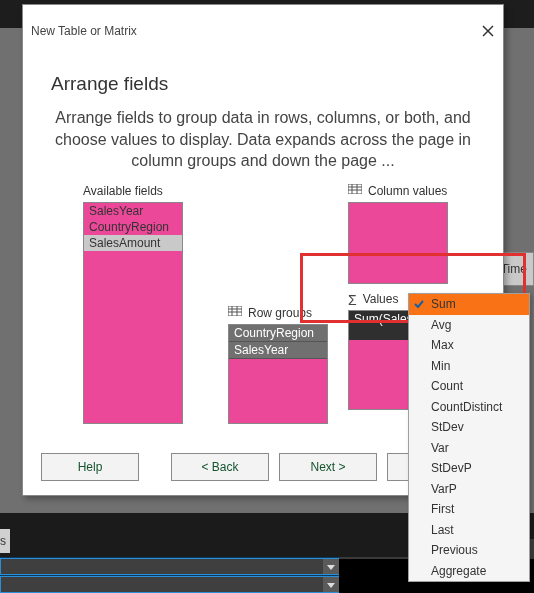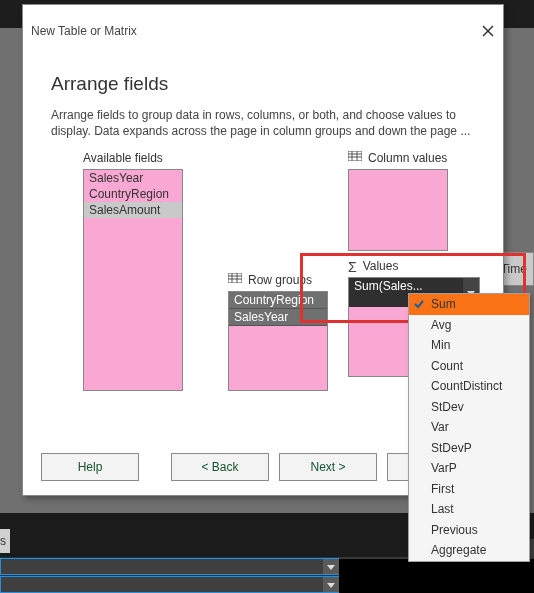--- a/index.html
+++ b/index.html
@@ -119,24 +119,25 @@
     cursor:pointer;
   }
   .close-x svg { width:14px;height:14px; stroke:#333; stroke-width:1.5; }
 
   .heading {
     font-size:19px;
     color:#333;
     margin:16px 0 12px 28px;
   }
   .desc {
-    font-size:12px;
+    font-size:16px;
     color:#444;
     margin:0 28px 12px 28px;
     line-height:1.35;
+    text-align:center;
   }
 
   .fields-area {
     position:relative;
     margin-left:60px;
     margin-right:20px;
     height:290px;
   }
   .section-label {
     font-size:12px;
@@ -152,21 +153,21 @@
   }
   .ticon svg { width:100%; height:100%; display:block; }
 
   .available-label { position:absolute; left:0; top:0; }
   .col-label { position:absolute; left:265px; top:0; }
   .row-label { position:absolute; left:145px; top:122px; }
   .val-label-wrapper { position:absolute; left:265px; top:108px; }
 
   .listbox {
     border:1px solid #888;
-    background:#f9a8d4;
+    background:#ec4899;
     font-size:12px;
   }
   .listbox .item {
     padding:1px 5px;
     white-space:nowrap;
     overflow:hidden;
     text-overflow:ellipsis;
   }
   .listbox .item.sel {
     background:#c9c9c9;
@@ -414,20 +415,23 @@
     <div class="mitem sel">
       <span class="check"><svg viewBox="0 0 12 12">
           <polyline points="2,6 5,9 10,3"></polyline>
         </svg></span>
       <span>Sum</span>
     </div>
     <div class="mitem">
       <span>Avg</span>
     </div>
     <div class="mitem">
+      <span>Max</span>
+    </div>
+    <div class="mitem">
       <span>Min</span>
     </div>
     <div class="mitem">
       <span>Count</span>
     </div>
     <div class="mitem">
       <span>CountDistinct</span>
     </div>
     <div class="mitem">
       <span>StDev</span>

